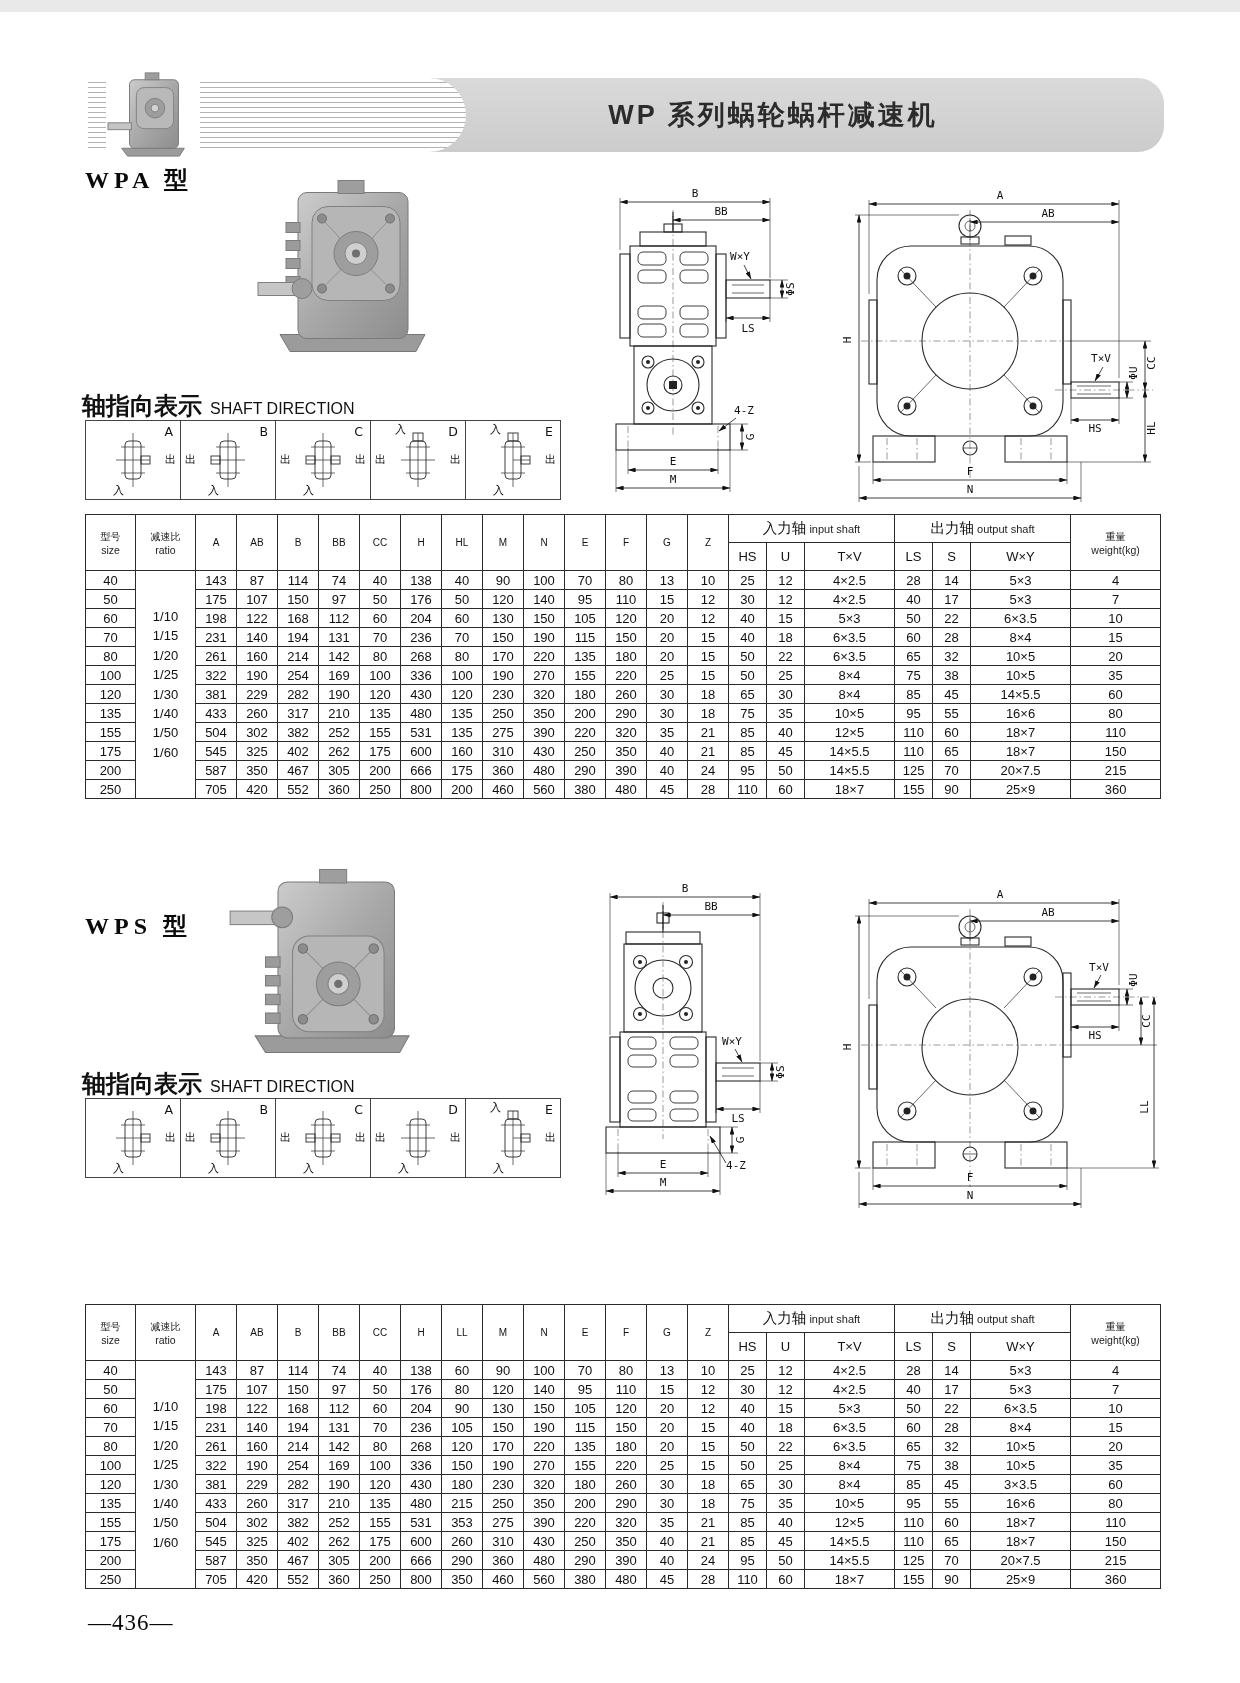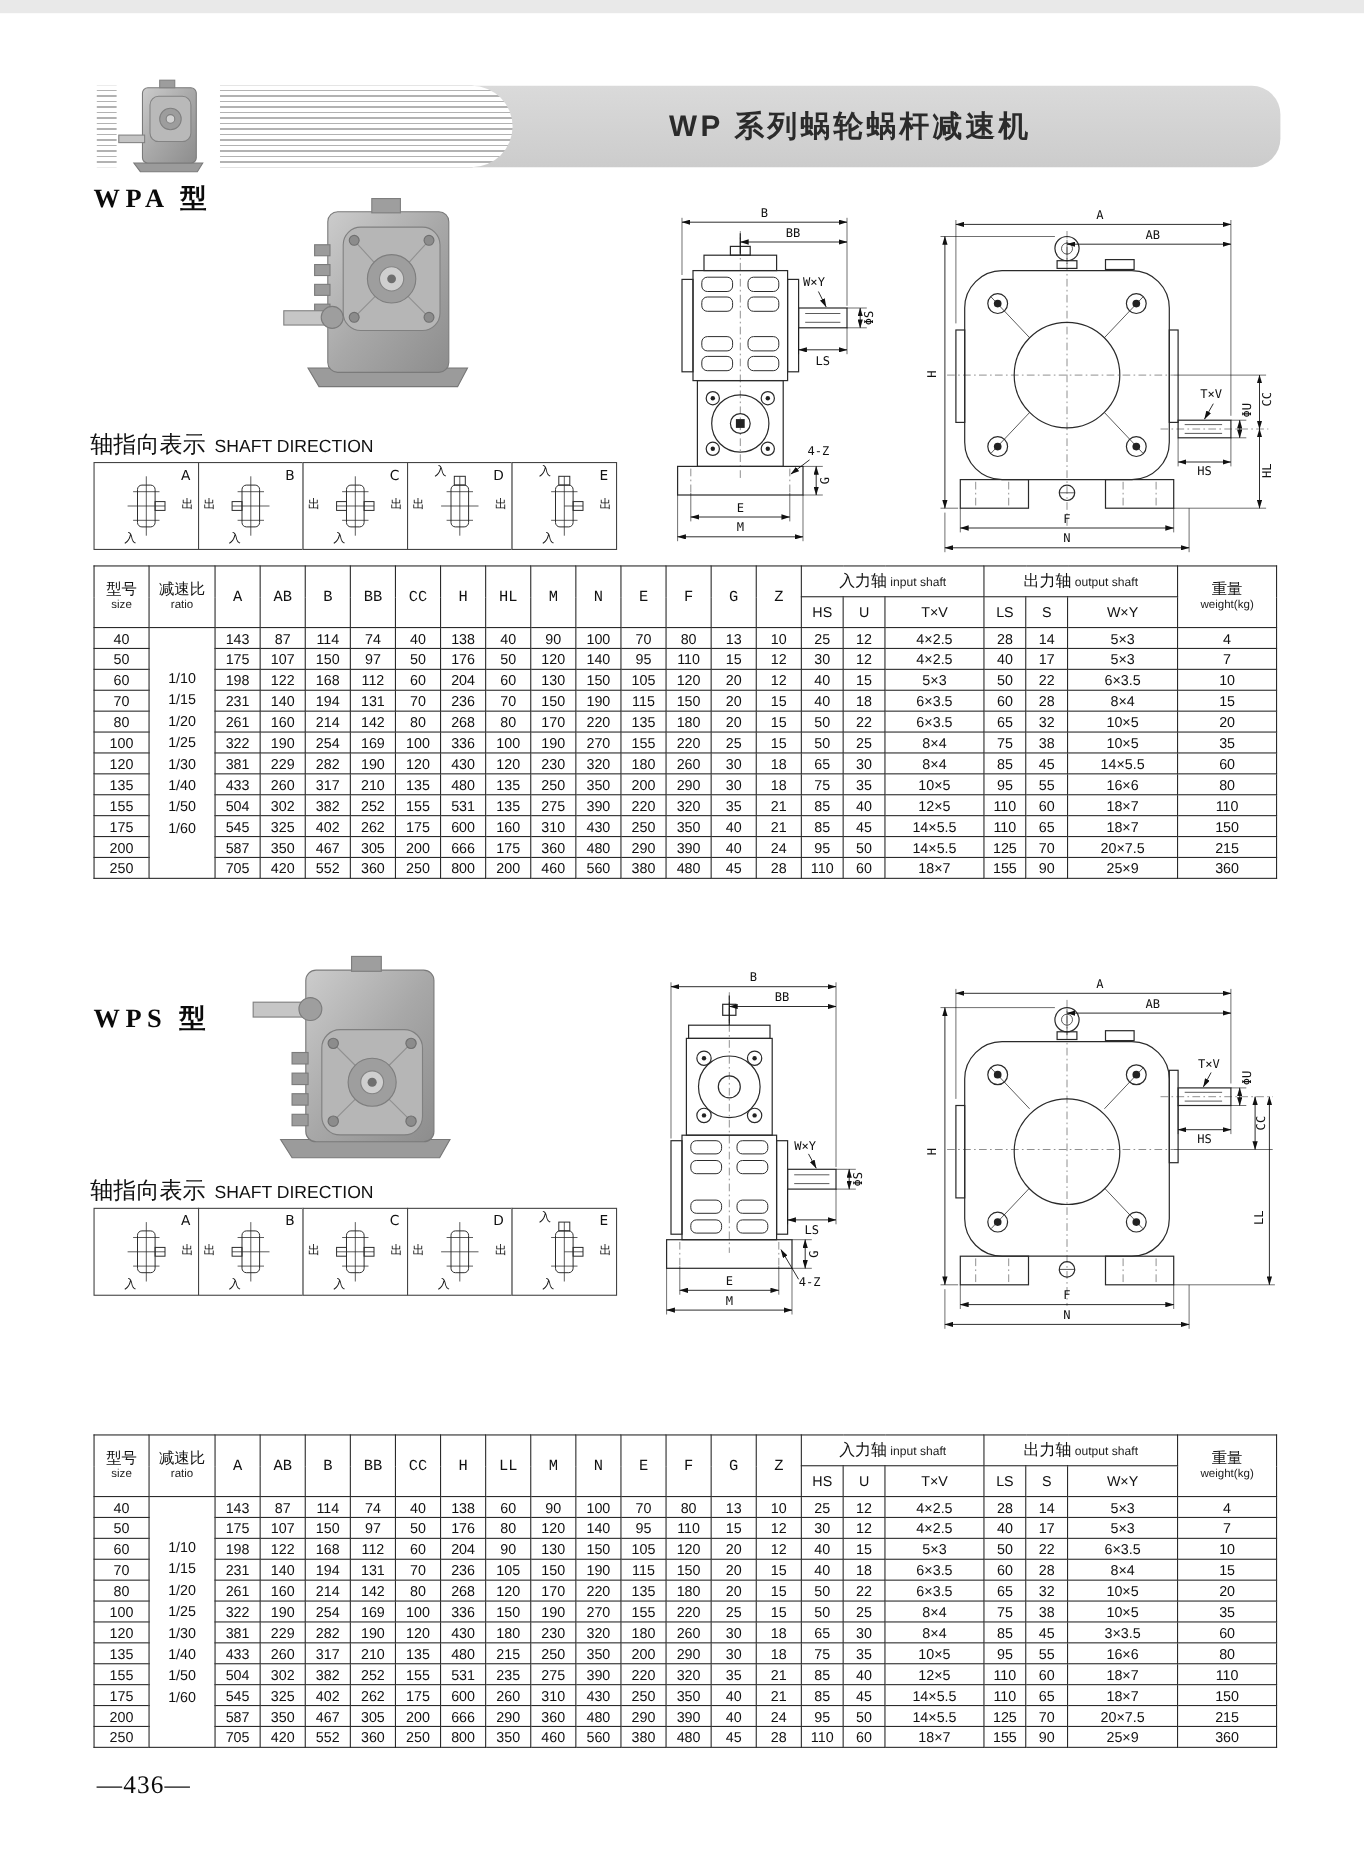--- a/index.html
+++ b/index.html
@@ -10,40 +10,40 @@
   
   #banner{left:152px;top:66px;width:1012px;height:74px;background:linear-gradient(#dadada,#cccccc);
           border-radius:26px;}
   #banner .t{display:block;text-align:center;line-height:74px;font-size:27px;font-weight:bold;
              letter-spacing:3px;color:#2b2b2b;padding-left:230px;}
   #stripes{left:88px;top:66px;width:378px;height:74px;border-radius:0 40px 40px 0;
            background:repeating-linear-gradient(180deg,#ffffff 0 3.5px,#b2b2b2 3.5px 5px);z-index:2;}
   #hdrphoto{left:104px;top:56px;width:98px;height:92px;z-index:3;}
 
   .stitle{font-family:"Liberation Serif",serif;font-weight:bold;font-size:24px;letter-spacing:5px;color:#0a0a0a;}
-  .sdl .zh{font-size:21px;font-weight:normal;}
+  .sdl .zh{font-size:24px;font-weight:bold;}
   .sdl .en{font-size:16px;margin-left:8px;font-weight:normal;color:#111;}
 
   
   .dir-row{display:flex;}
   .dbox{position:relative;width:94px;height:78px;border:1px solid #444;background:#fff;margin-left:-1px;}
   .dbox:first-child{margin-left:0;}
   .dletter{position:absolute;top:3px;right:7px;font-size:12.5px;font-family:"DejaVu Sans",sans-serif;}
   .dmark{position:absolute;font-size:11px;line-height:11px;}
   .dmark.t{top:3px;left:24px;} .dmark.l{left:4px;top:33px;}
   .dmark.r{right:4px;top:33px;} .dmark.b{bottom:3px;left:27px;}
   .dglyph{position:absolute;left:28px;top:9px;width:38px;height:60px;}
 
   
   .dtable{border-collapse:collapse;table-layout:fixed;width:1075px;font-size:13px;color:#111;}
   .dtable th,.dtable td{border:1px solid #2b2b2b;text-align:center;padding:0;font-weight:normal;
                         white-space:nowrap;overflow:hidden;}
   .dtable thead th{height:27px;}
   .dtable tbody td{height:18px;}
-  .dtable .zh{font-size:14px;line-height:16px;font-family:Liberation Mono, monospace;}
+  .dtable .zh{font-size:10px;line-height:16px;}
   .dtable .en{font-size:10.5px;line-height:11px;color:#222;}
   .gzh{font-size:14.5px;} .gen{font-size:11px;color:#222;}
   .ratio-cell{vertical-align:middle;}
   .rl{line-height:19.4px;font-size:13px;}
 
   
   .tdraw{position:absolute;}
   .outline{fill:none;stroke:#2a2a2a;stroke-width:1.1;}
   .thin{fill:none;stroke:#2a2a2a;stroke-width:.7;}
   .slot{fill:none;stroke:#2a2a2a;stroke-width:.9;}
@@ -1249,21 +1249,21 @@
           <td>80</td>
         </tr>
         <tr>
           <td>155</td>
           <td>504</td>
           <td>302</td>
           <td>382</td>
           <td>252</td>
           <td>155</td>
           <td>531</td>
-          <td>235</td>
+          <td>353</td>
           <td>275</td>
           <td>390</td>
           <td>220</td>
           <td>320</td>
           <td>35</td>
           <td>21</td>
           <td>85</td>
           <td>40</td>
           <td>12×5</td>
           <td>110</td>

